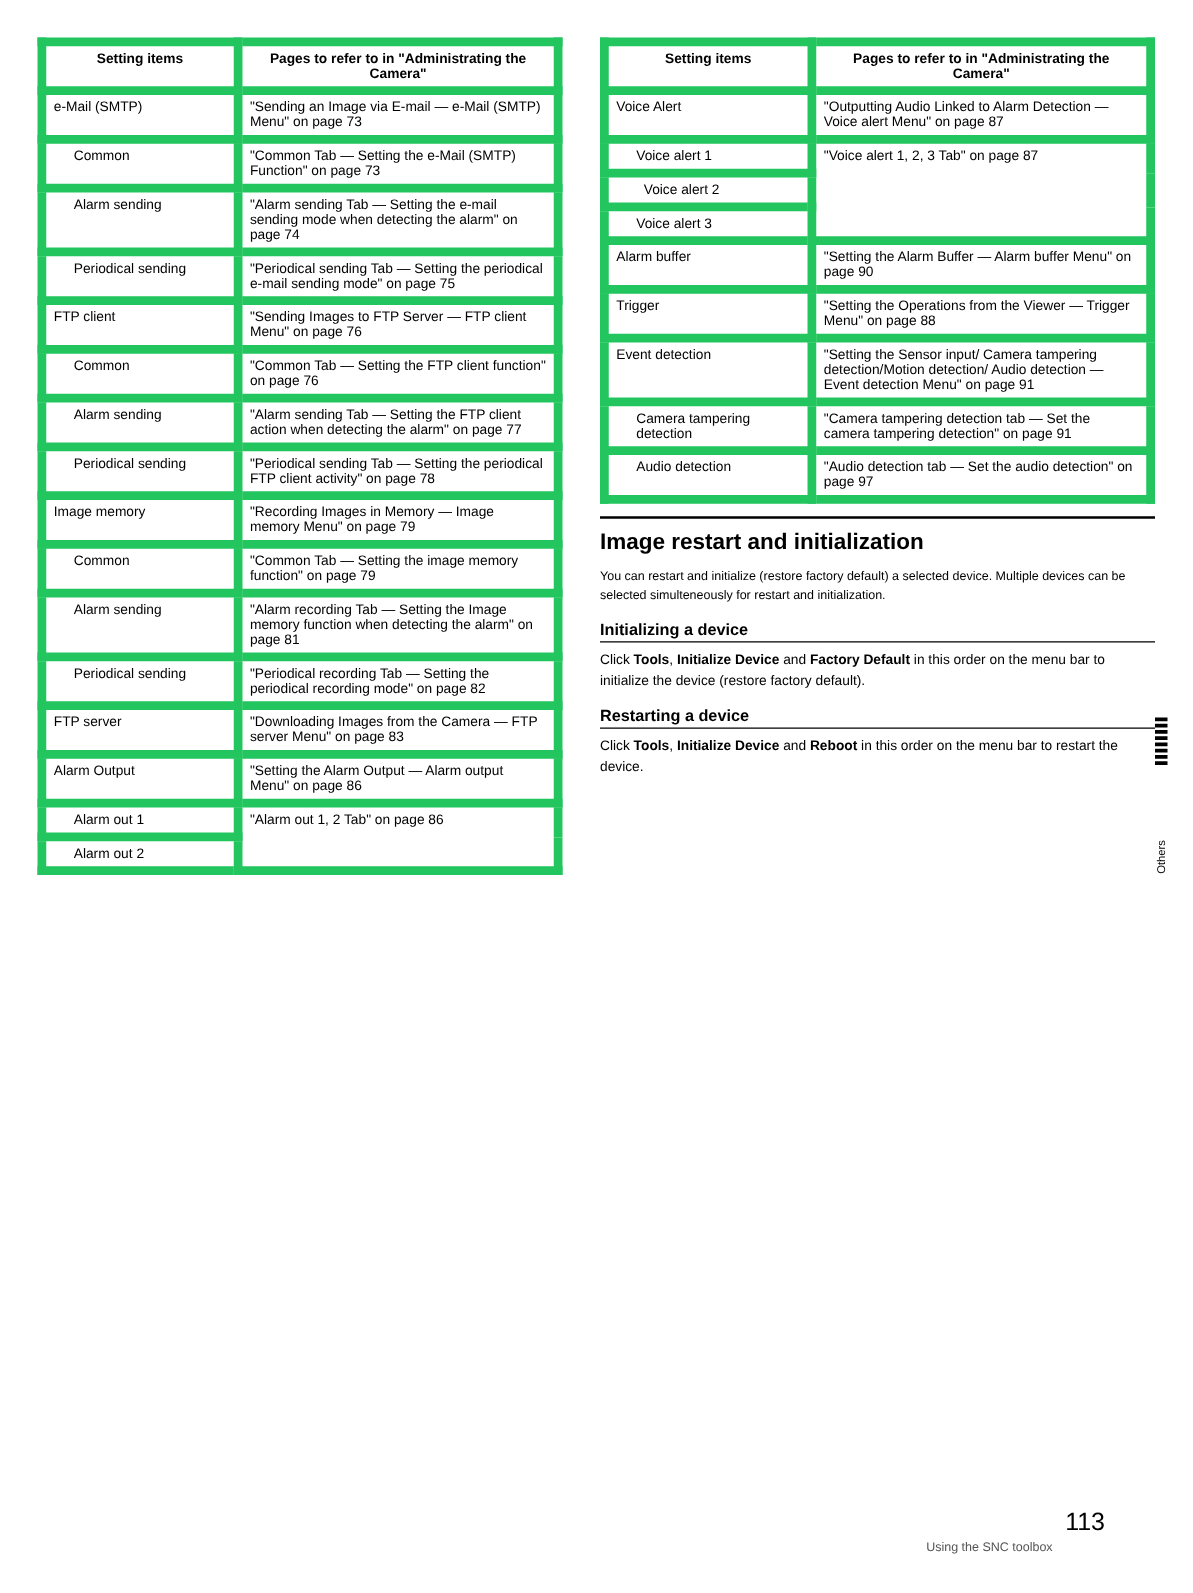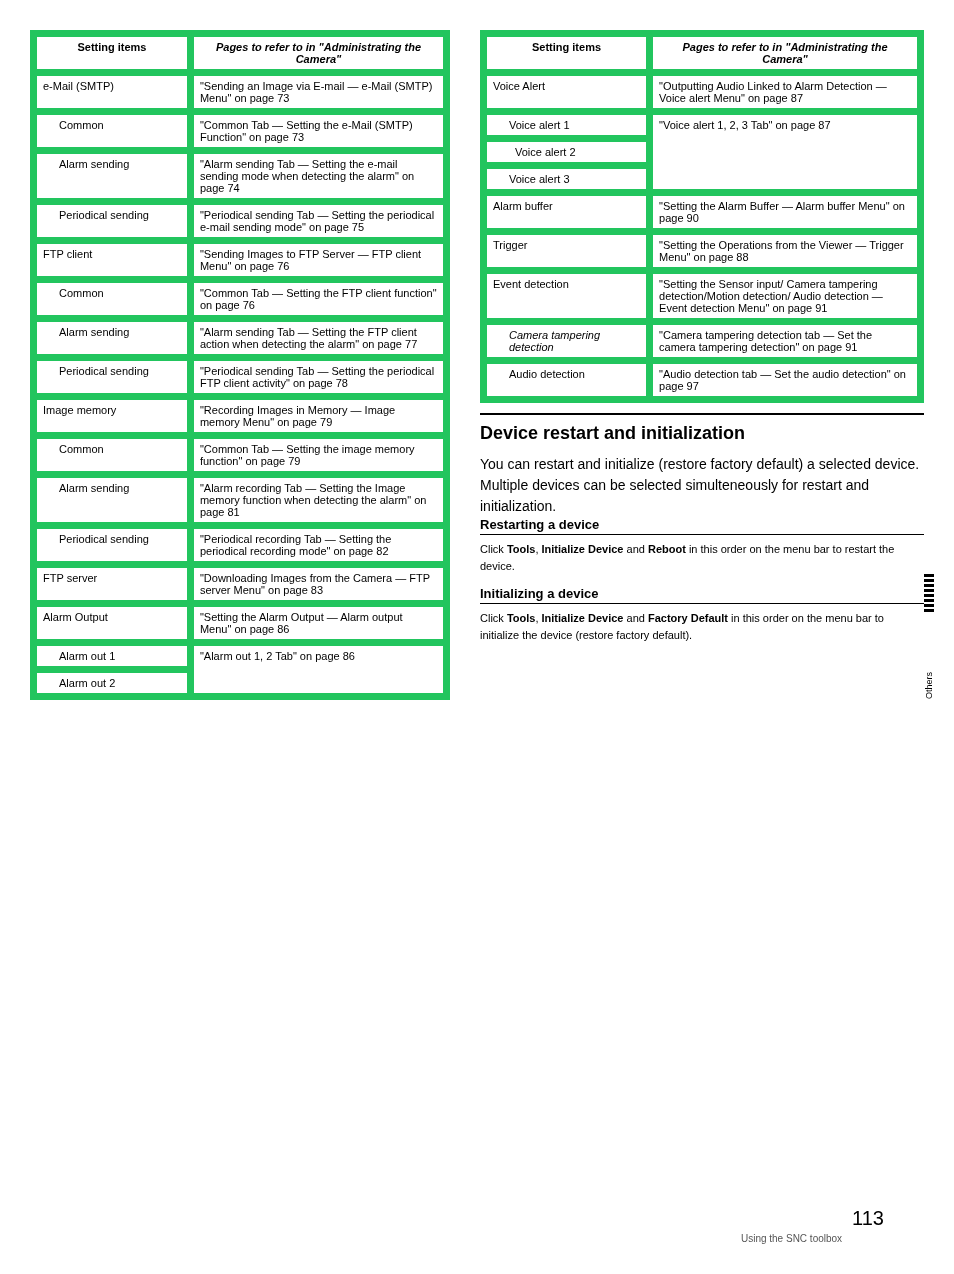--- a/index.html
+++ b/index.html
@@ -55,40 +55,39 @@
       font-weight: bold;
       background: #fff;
     }
 
     .col-setting {
       width: 38%;
     }
 
     .col-pages {
       width: 62%;
-      font-style: italic;
     }
 
     
     .device-restart-section {
       margin-top: 10px;
     }
 
     .device-restart-section h2 {
       font-size: 18px;
       font-weight: bold;
       border-top: 2px solid #000;
       padding-top: 8px;
       margin-bottom: 10px;
     }
 
     .device-restart-section p {
-      font-size: 14px;
+      font-size: 10px;
       line-height: 1.5;
-      margin-bottom: 0;
+      margin-bottom: 12px;
     }
 
     .sub-section h3 {
       font-size: 13px;
       font-weight: bold;
       margin-bottom: 6px;
       border-bottom: 1px solid #000;
       padding-bottom: 2px;
     }
 
@@ -263,53 +262,53 @@
             </tr>
             <tr>
               <td>Trigger</td>
               <td>"Setting the Operations from the Viewer — Trigger Menu" on page 88</td>
             </tr>
             <tr>
               <td>Event detection</td>
               <td>"Setting the Sensor input/ Camera tampering detection/Motion detection/ Audio detection — Event detection Menu" on page 91</td>
             </tr>
             <tr>
-              <td style="padding-left: 22px; font-style: italic;">Camera tampering detection</td>
+              <td style="padding-left: 22px;">Camera tampering detection</td>
               <td>"Camera tampering detection tab — Set the camera tampering detection" on page 91</td>
             </tr>
             <tr>
               <td style="padding-left: 22px;">Audio detection</td>
               <td>"Audio detection tab — Set the audio detection" on page 97</td>
             </tr>
           </tbody>
       </table>
 
       <div class="device-restart-section">
-        <h2>Device restart and initialization</h2>
+        <h2>Image restart and initialization</h2>
         <p>You can restart and initialize (restore factory default) a selected device. Multiple devices can be selected simulteneously for restart and initialization.</p>
+
+        <div class="sub-section">
+          <h3>Initializing a device</h3>
+          <p>
+            Click <strong>Tools</strong>,
+            <strong>Initialize Device</strong> and
+            <strong>Factory Default</strong>
+            <span> in this order on the menu bar to initialize the device (restore factory default).</span>
+          </p>
+        </div>
 
         <div class="sub-section">
           <h3>Restarting a device</h3>
           <p>
             Click <strong>Tools</strong>,
             <strong>Initialize Device</strong> and
             <strong>Reboot</strong>
             <span> in this order on the menu bar to restart the device.</span>
           </p>
         </div>
-
-        <div class="sub-section">
-          <h3>Initializing a device</h3>
-          <p>
-            Click <strong>Tools</strong>,
-            <strong>Initialize Device</strong> and
-            <strong>Factory Default</strong>
-            <span> in this order on the menu bar to initialize the device (restore factory default).</span>
-          </p>
-        </div>
       </div>
     </div>
   </div>
 
   <div class="page-footer">
     <span class="footer-text">Using the SNC toolbox</span>
     <span class="page-number">113</span>
   </div>
 
   <div class="side-bar">

